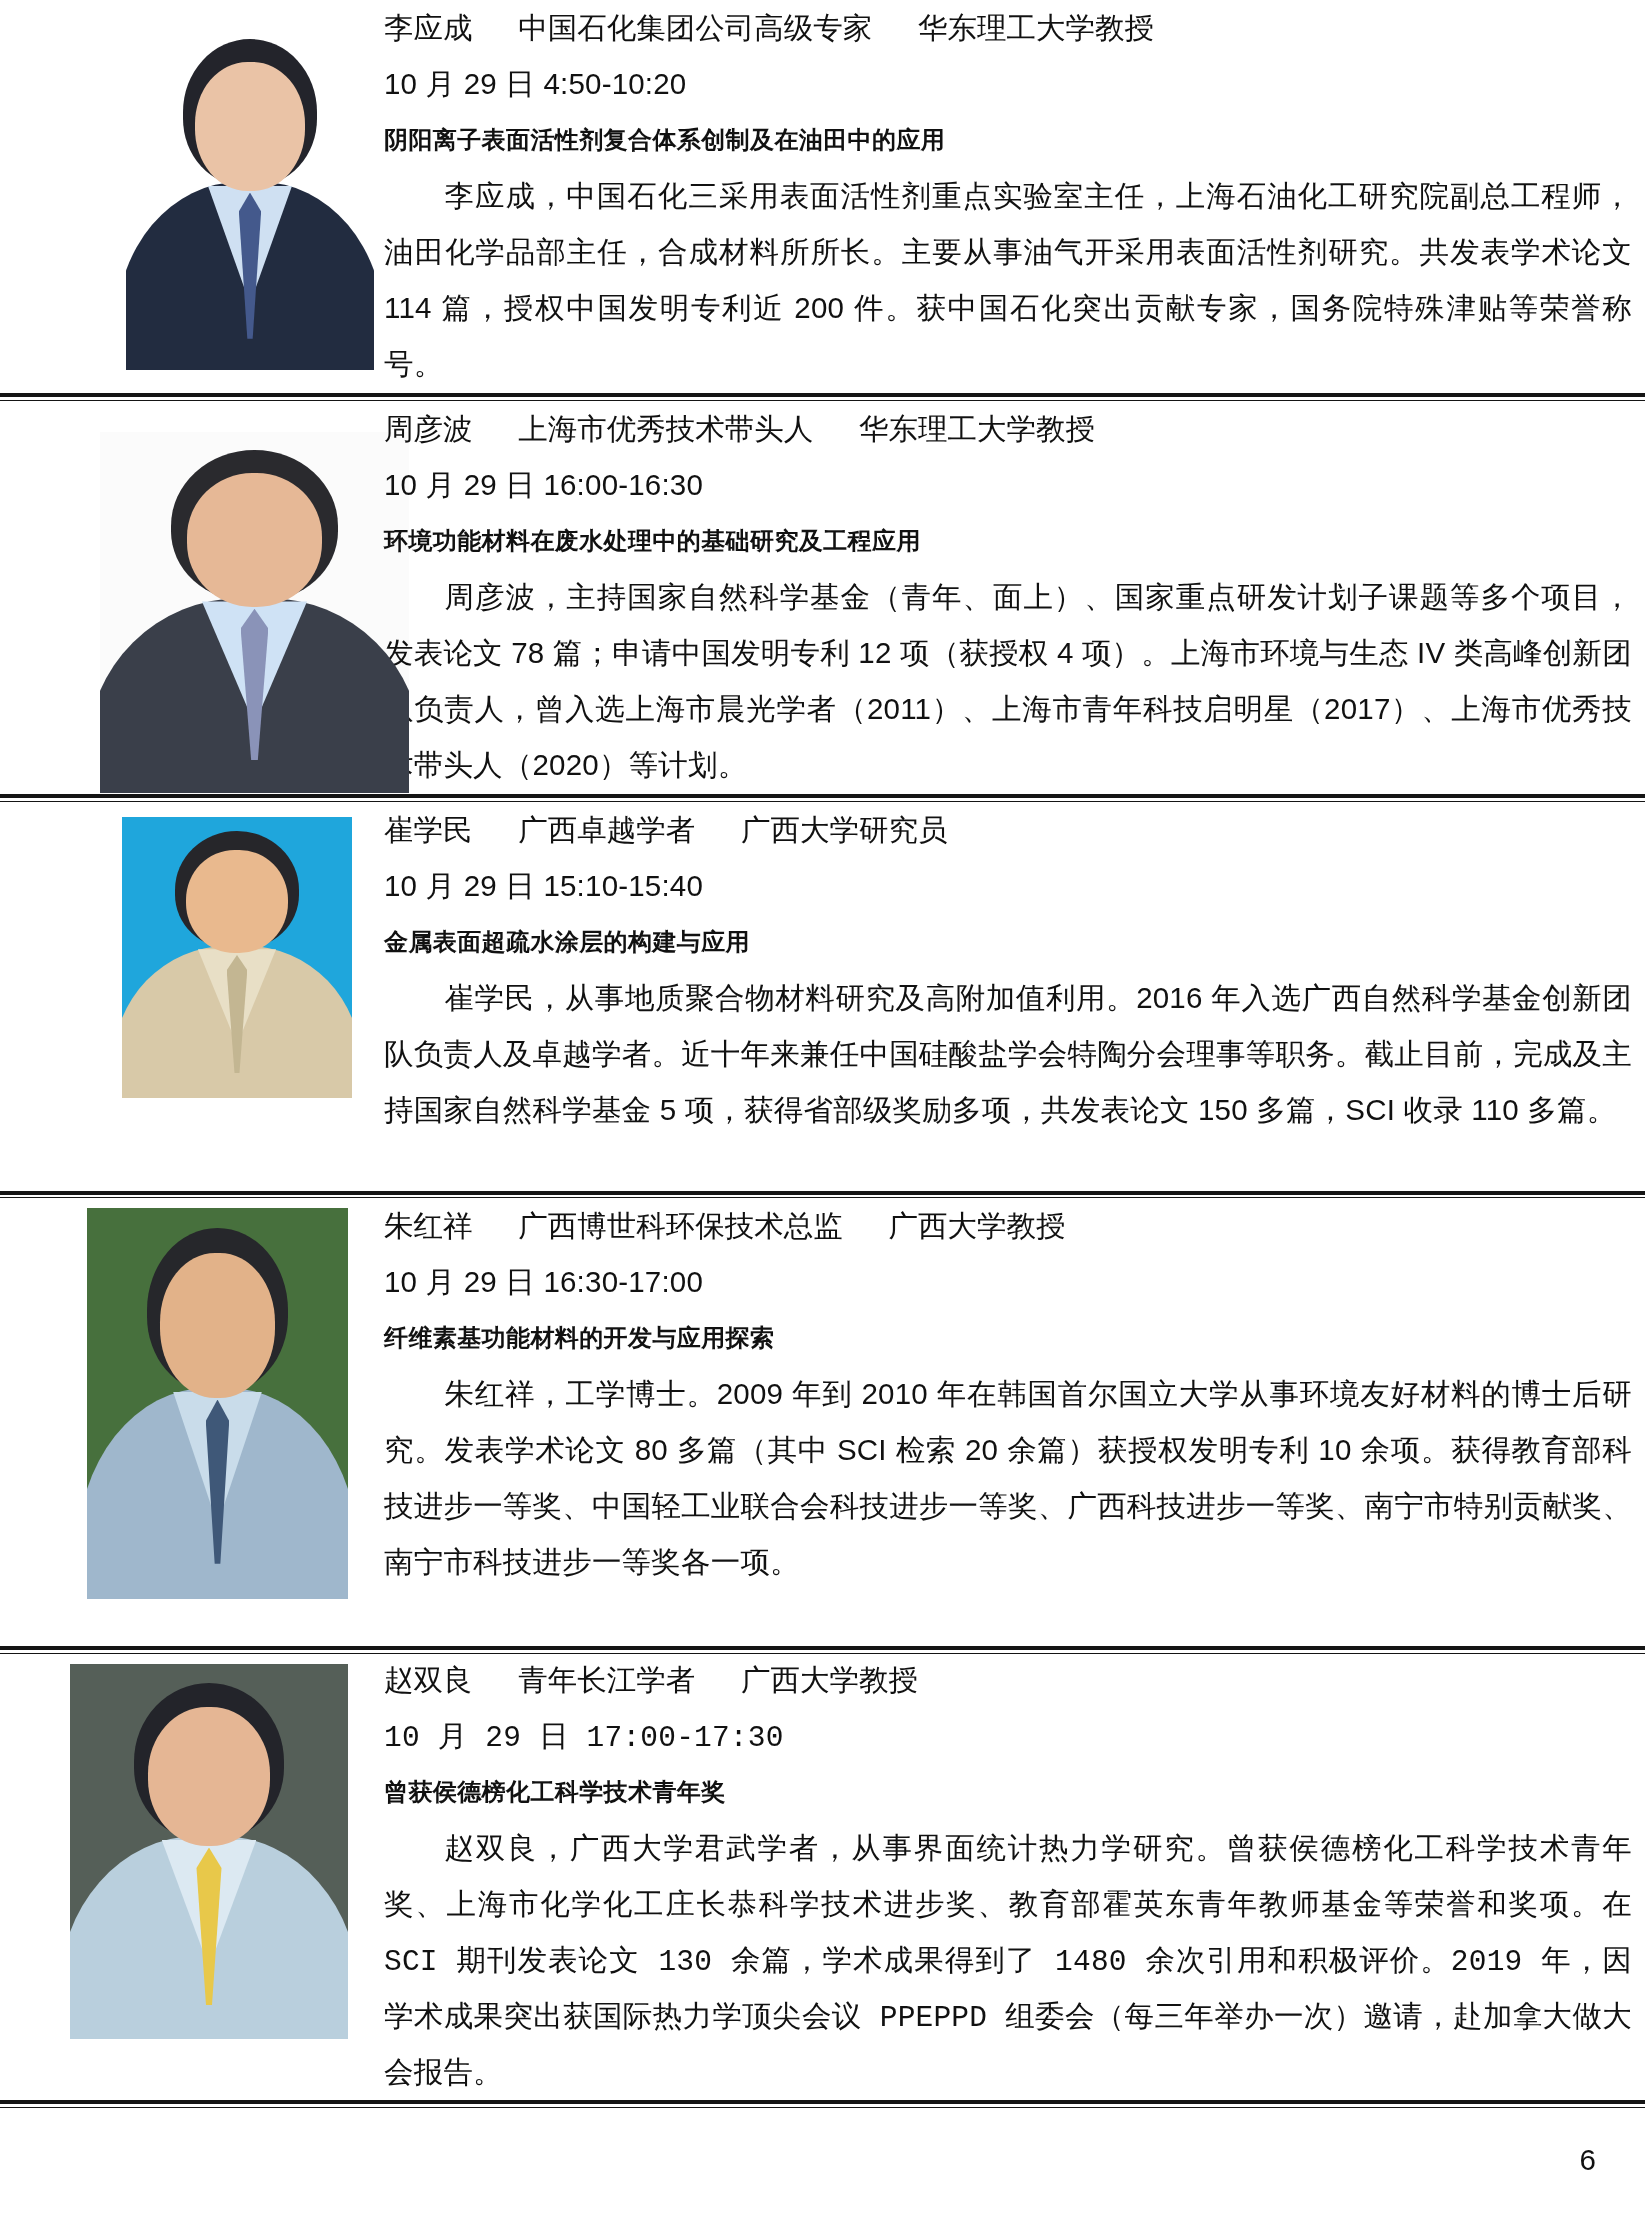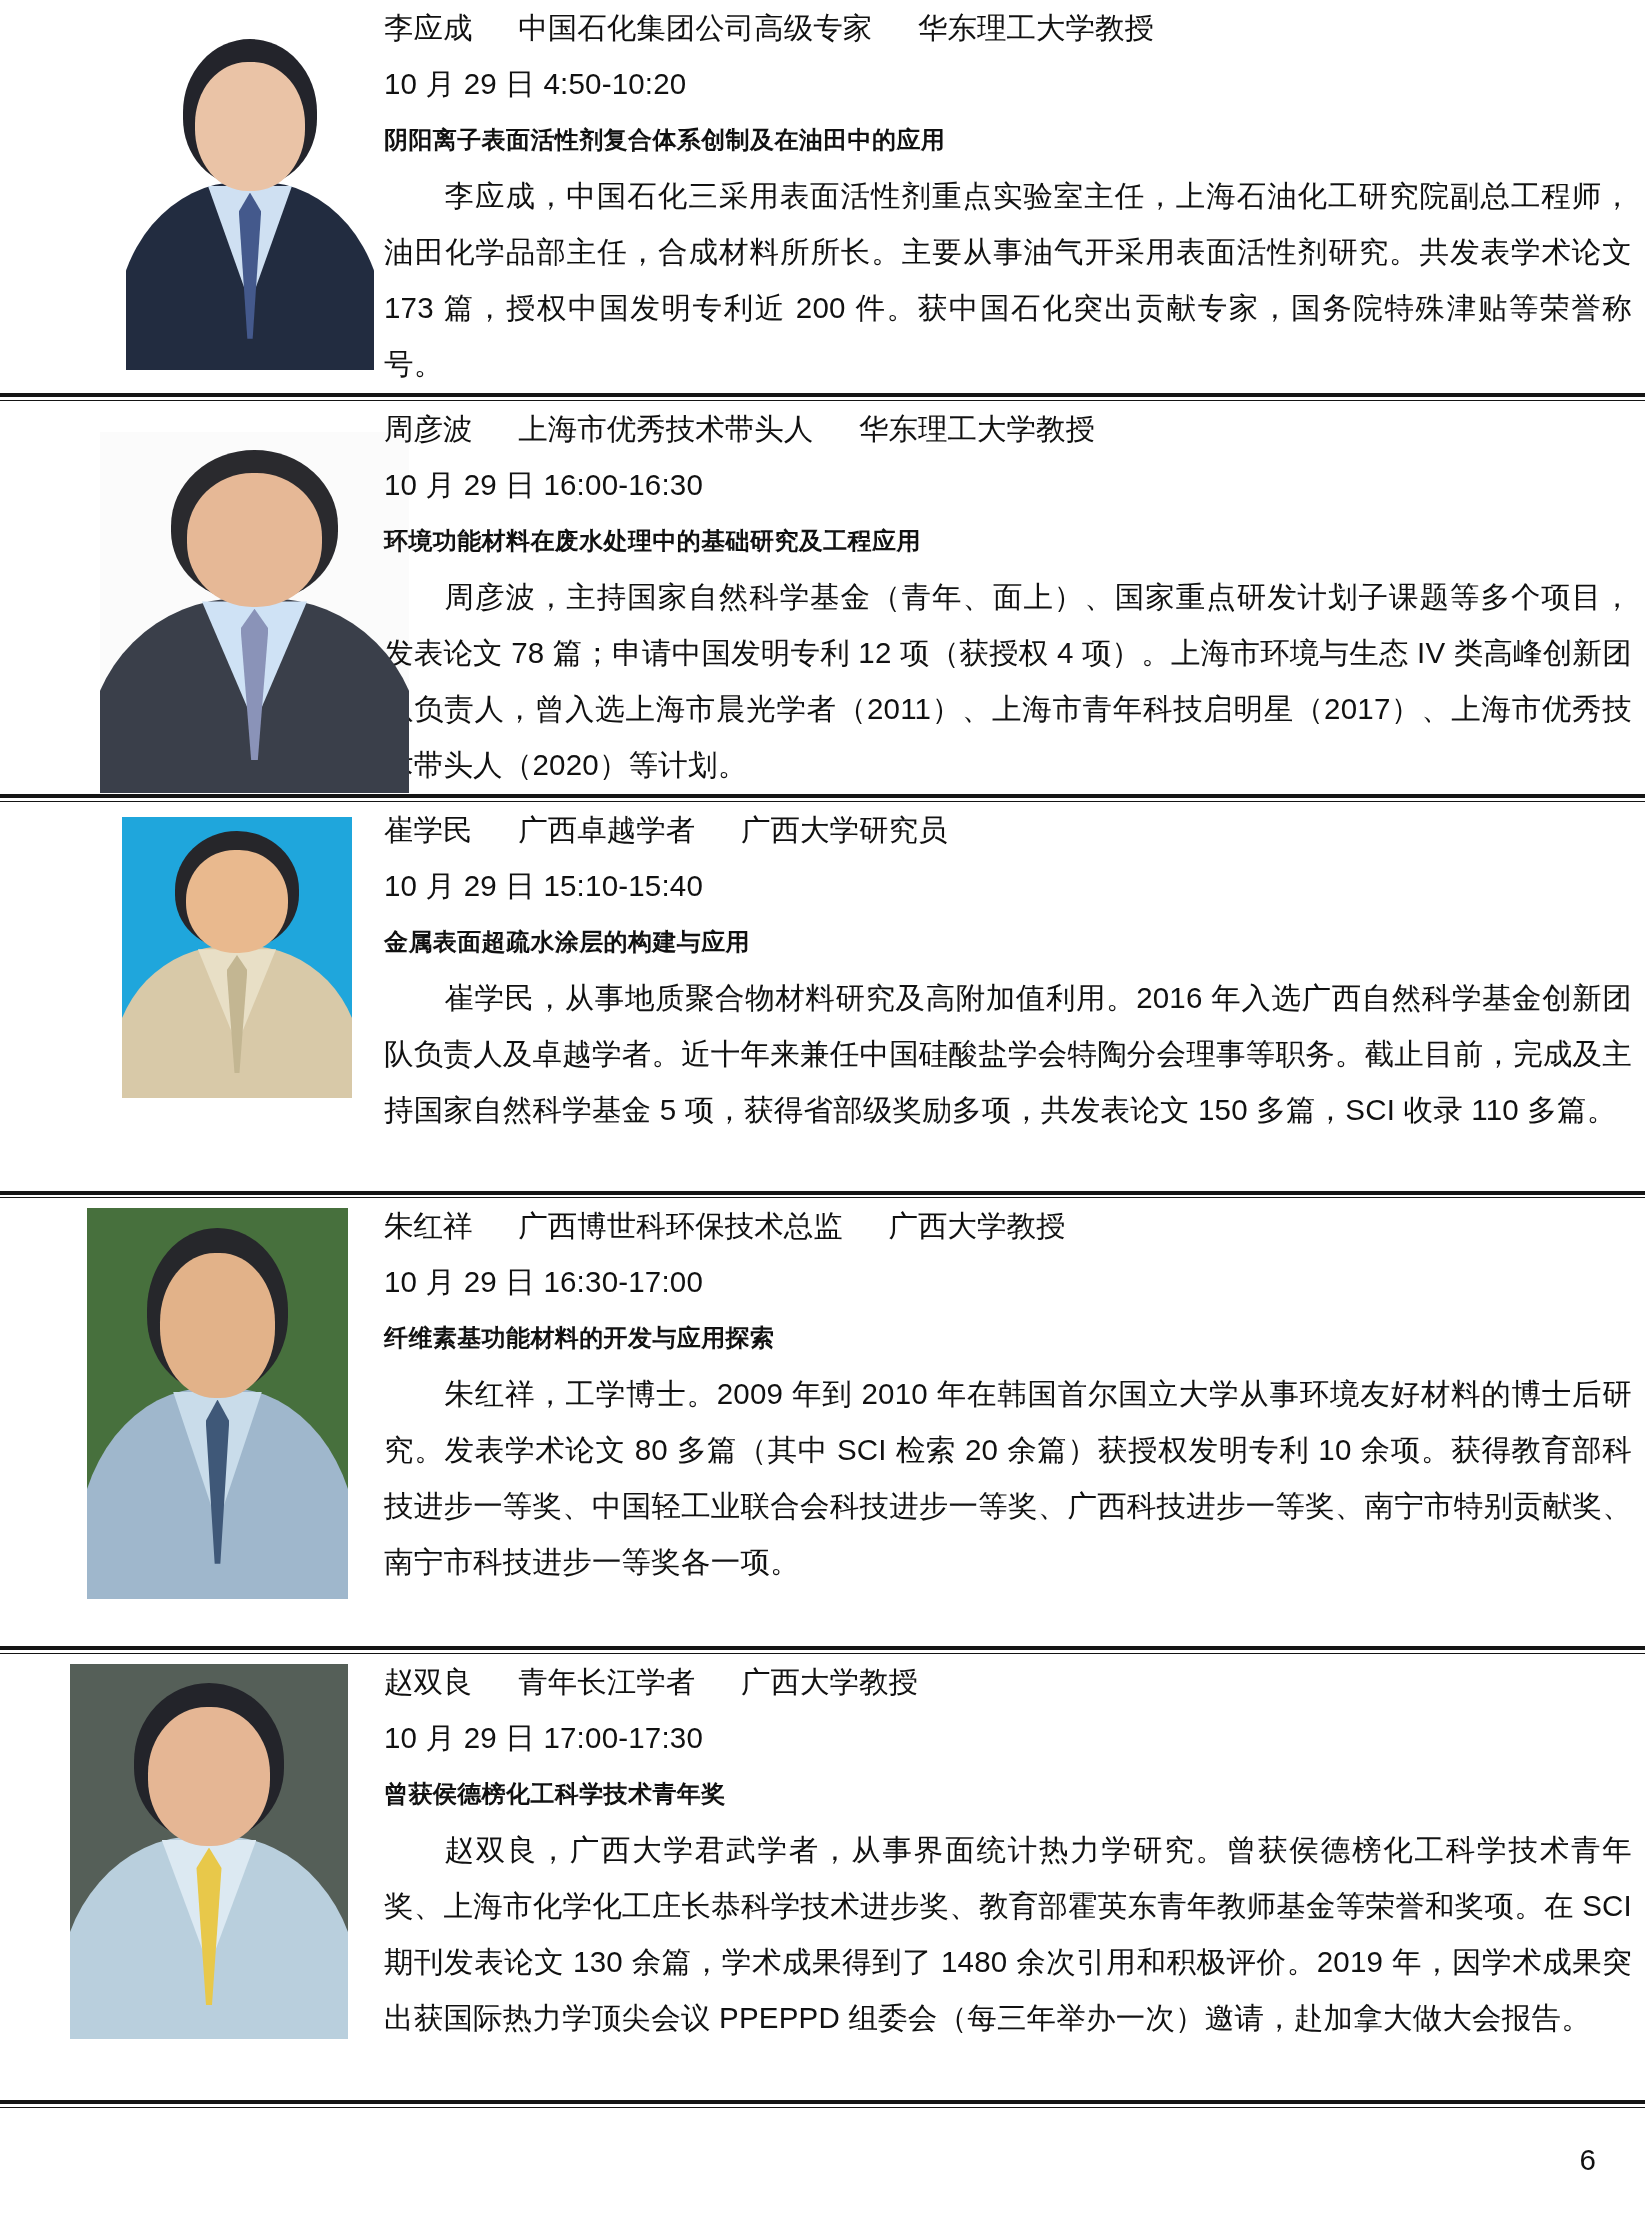--- a/index.html
+++ b/index.html
@@ -9,21 +9,21 @@
     background:#ffffff;
     font-family:"Liberation Sans","DejaVu Sans",sans-serif;
     color:#111111;
     overflow:hidden;
   }
   .entry{position:relative;overflow:hidden;}
   .e1{height:393px;}
   .e2{height:393px;}
   .e3{height:389px;}
   .e4{height:448px;}
-  .e5{height:446px;}
+  .e5{height:446px;font-family:Liberation Mono, monospace;}
   .divider{
     height:7.8px;width:100%;
     box-sizing:border-box;
     border-top:4.3px solid #151515;
     border-bottom:1.7px solid #151515;
     background:#ffffff;
   }
   .text-col{
     position:absolute;left:384px;top:0;width:1248px;
     font-size:29.5px;line-height:56px;
@@ -70,21 +70,21 @@
       <div class="ph ph-body"></div>
       <div class="ph ph-shirt"></div>
       <div class="ph ph-tie"></div>
       <div class="ph ph-hair"></div>
       <div class="ph ph-face"></div>
     </div>
     <div class="text-col">
       <div class="name-line"><span>李应成</span><span class="gap"></span><span>中国石化集团公司高级专家</span><span class="gap"></span><span>华东理工大学教授</span></div>
       <div class="talk-time">10 月 29 日 4:50-10:20</div>
       <div class="talk-title">阴阳离子表面活性剂复合体系创制及在油田中的应用</div>
-      <p class="bio">李应成，中国石化三采用表面活性剂重点实验室主任，上海石油化工研究院副总工程师，油田化学品部主任，合成材料所所长。主要从事油气开采用表面活性剂研究。共发表学术论文 173 篇，授权中国发明专利近 200 件。获中国石化突出贡献专家，国务院特殊津贴等荣誉称号。</p>
+      <p class="bio">李应成，中国石化三采用表面活性剂重点实验室主任，上海石油化工研究院副总工程师，油田化学品部主任，合成材料所所长。主要从事油气开采用表面活性剂研究。共发表学术论文 114 篇，授权中国发明专利近 200 件。获中国石化突出贡献专家，国务院特殊津贴等荣誉称号。</p>
     </div>
   </section>
   <div class="divider"></div>
 
   <section class="entry e2">
     <div class="photo p2" style="--bg: #fbfbfb; --hair: #2a2a2e; --skin: #e6b896; --jacket: #3a3f4a; --shirt: #cfe2f5; --tie: #8a93b8;">
       <div class="ph ph-body"></div>
       <div class="ph ph-shirt"></div>
       <div class="ph ph-tie"></div>
       <div class="ph ph-hair"></div>

